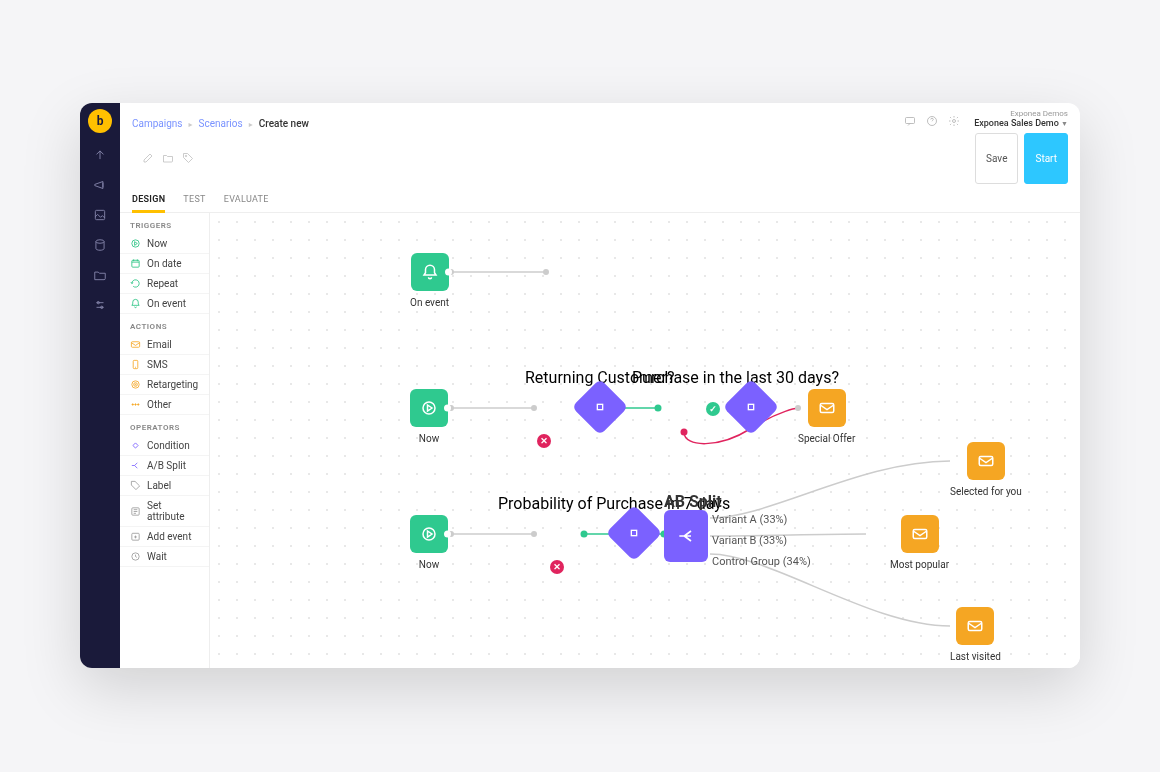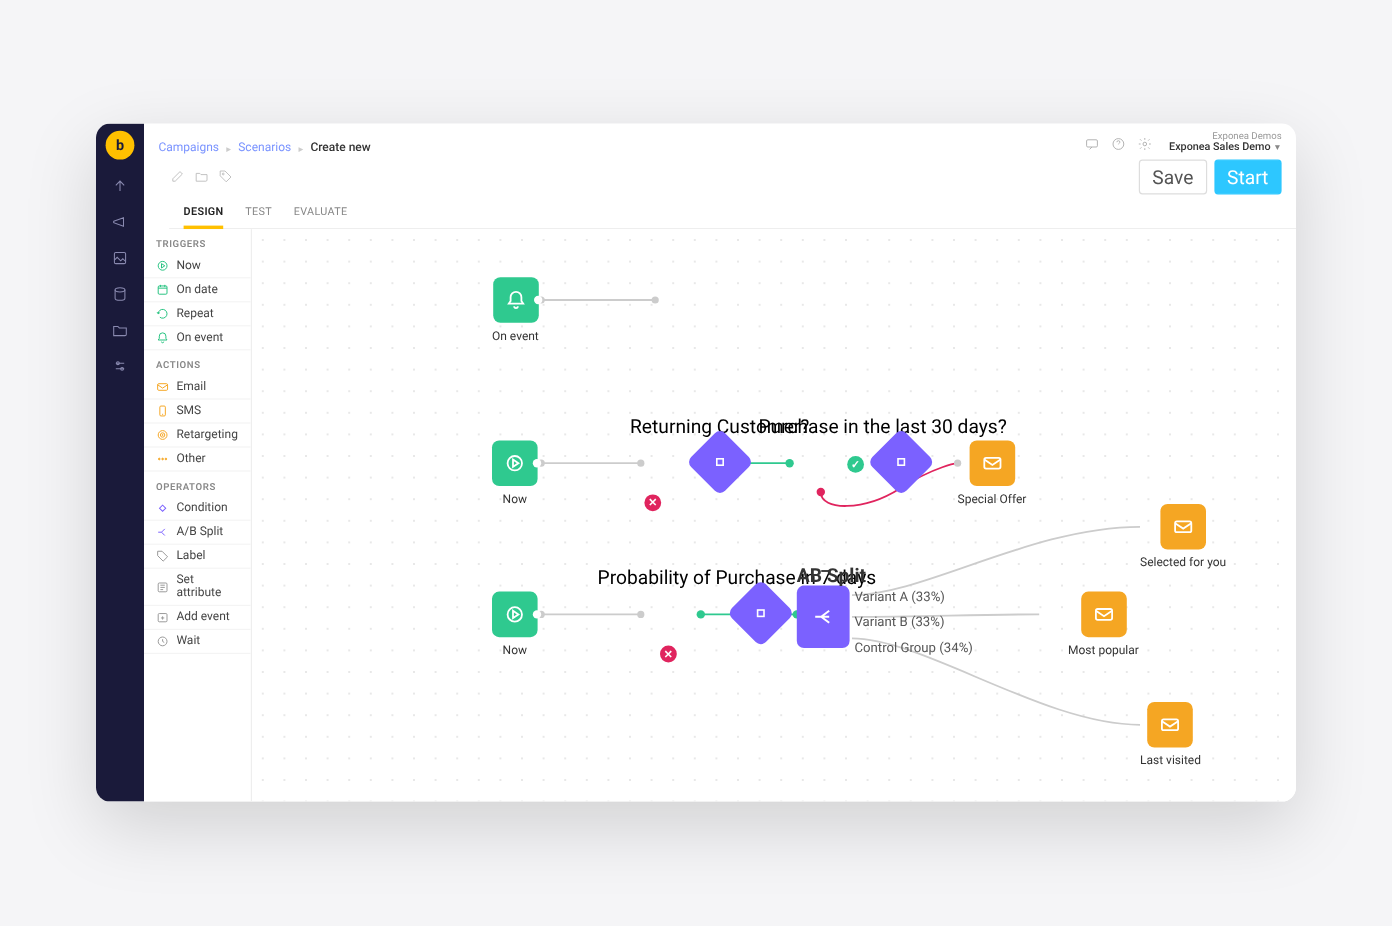--- a/index.html
+++ b/index.html
@@ -26,24 +26,24 @@
   .top-icons svg { width:12px;height:12px;stroke:#aaa;fill:none;stroke-width:1.5; }
   .account { margin-left:14px; text-align:right; line-height:1.1; }
   .account .small { font-size:8px; color:#999; }
   .account .name { font-size:9px; color:#333; font-weight:500; }
   
   .titlerow { display:flex; align-items:center; padding: 4px 12px 6px; }
   .page-title { font-size:17px; font-weight:400; color:#222; }
   .title-icons { display:flex; gap:8px; margin-left:10px; color:#bbb; }
   .title-icons svg { width:12px;height:12px;stroke:#bbb;fill:none;stroke-width:1.5; }
   .titlerow .spacer { flex:1; }
-  .btn { font-size:16px; padding:4px 10px; border-radius:3px; cursor:pointer; border:1px solid #ddd; background:#fff; color:#555; }
+  .btn { font-size:10px; padding:19px 10px; border-radius:3px; cursor:pointer; border:1px solid #ddd; background:#fff; color:#555; }
   .btn.primary { background:#2dc7ff; border-color:#2dc7ff; color:#fff; margin-left:6px; }
   
-  .tabs { display:flex; gap:18px; padding: 0 12px; border-bottom:1px solid #eee; font-size:9px; color:#888;margin-left:21px; }
+  .tabs { display:flex; gap:18px; padding: 0 12px; border-bottom:1px solid #eee; font-size:9px; color:#888; }
   .tab { padding:4px 0 6px; cursor:pointer; letter-spacing:.3px; }
   .tab.active { color:#222; font-weight:600; border-bottom:3px solid #ffc000; margin-bottom:-1px; }
   
   .body { flex:1; display:flex; min-height:0; }
   .sidebar { width:90px; border-right:1px solid #eee; overflow-y:auto; background:#fff; }
   .sb-section { font-size:8px; letter-spacing:.5px; color:#888; padding:8px 10px 4px; font-weight:600; }
   .sb-item { display:flex; align-items:center; gap:6px; padding:4px 10px; font-size:10px; color:#444; cursor:pointer; border-bottom:1px solid #f4f4f4; }
   .sb-item svg { width:11px; height:11px; flex-shrink:0; }
   .ic-green { stroke:#26c281; fill:none; stroke-width:1.8; }
   .ic-orange { stroke:#f5a623; fill:none; stroke-width:1.8; }

